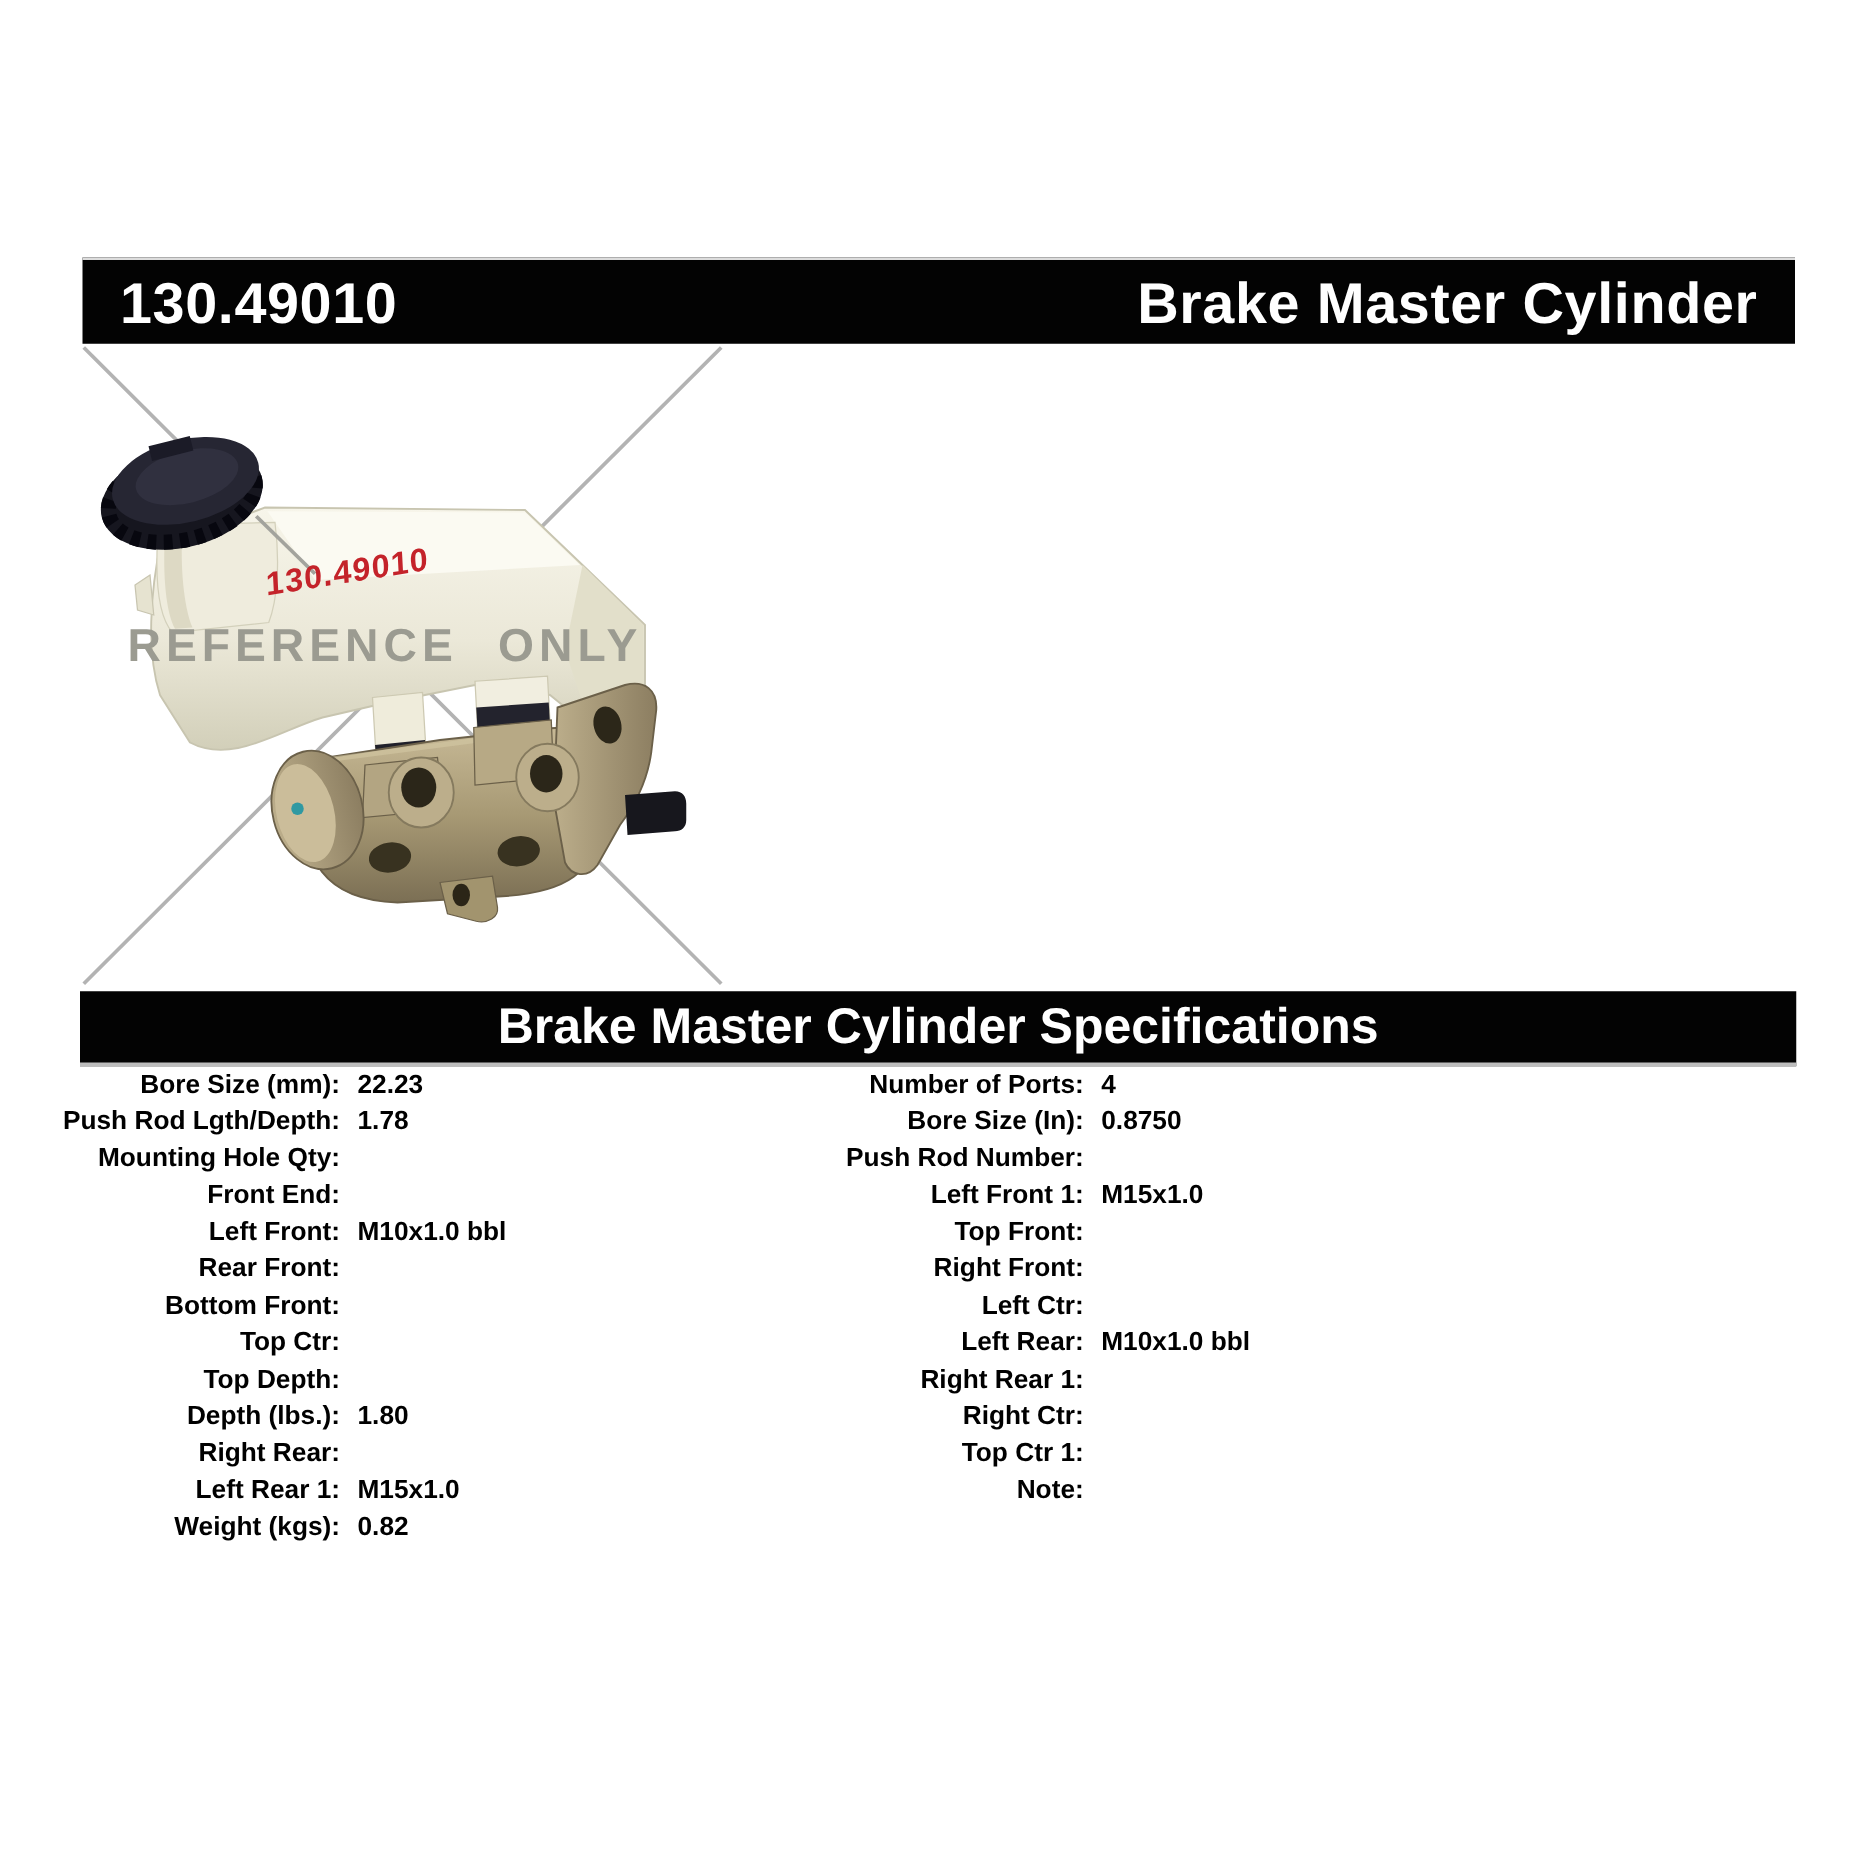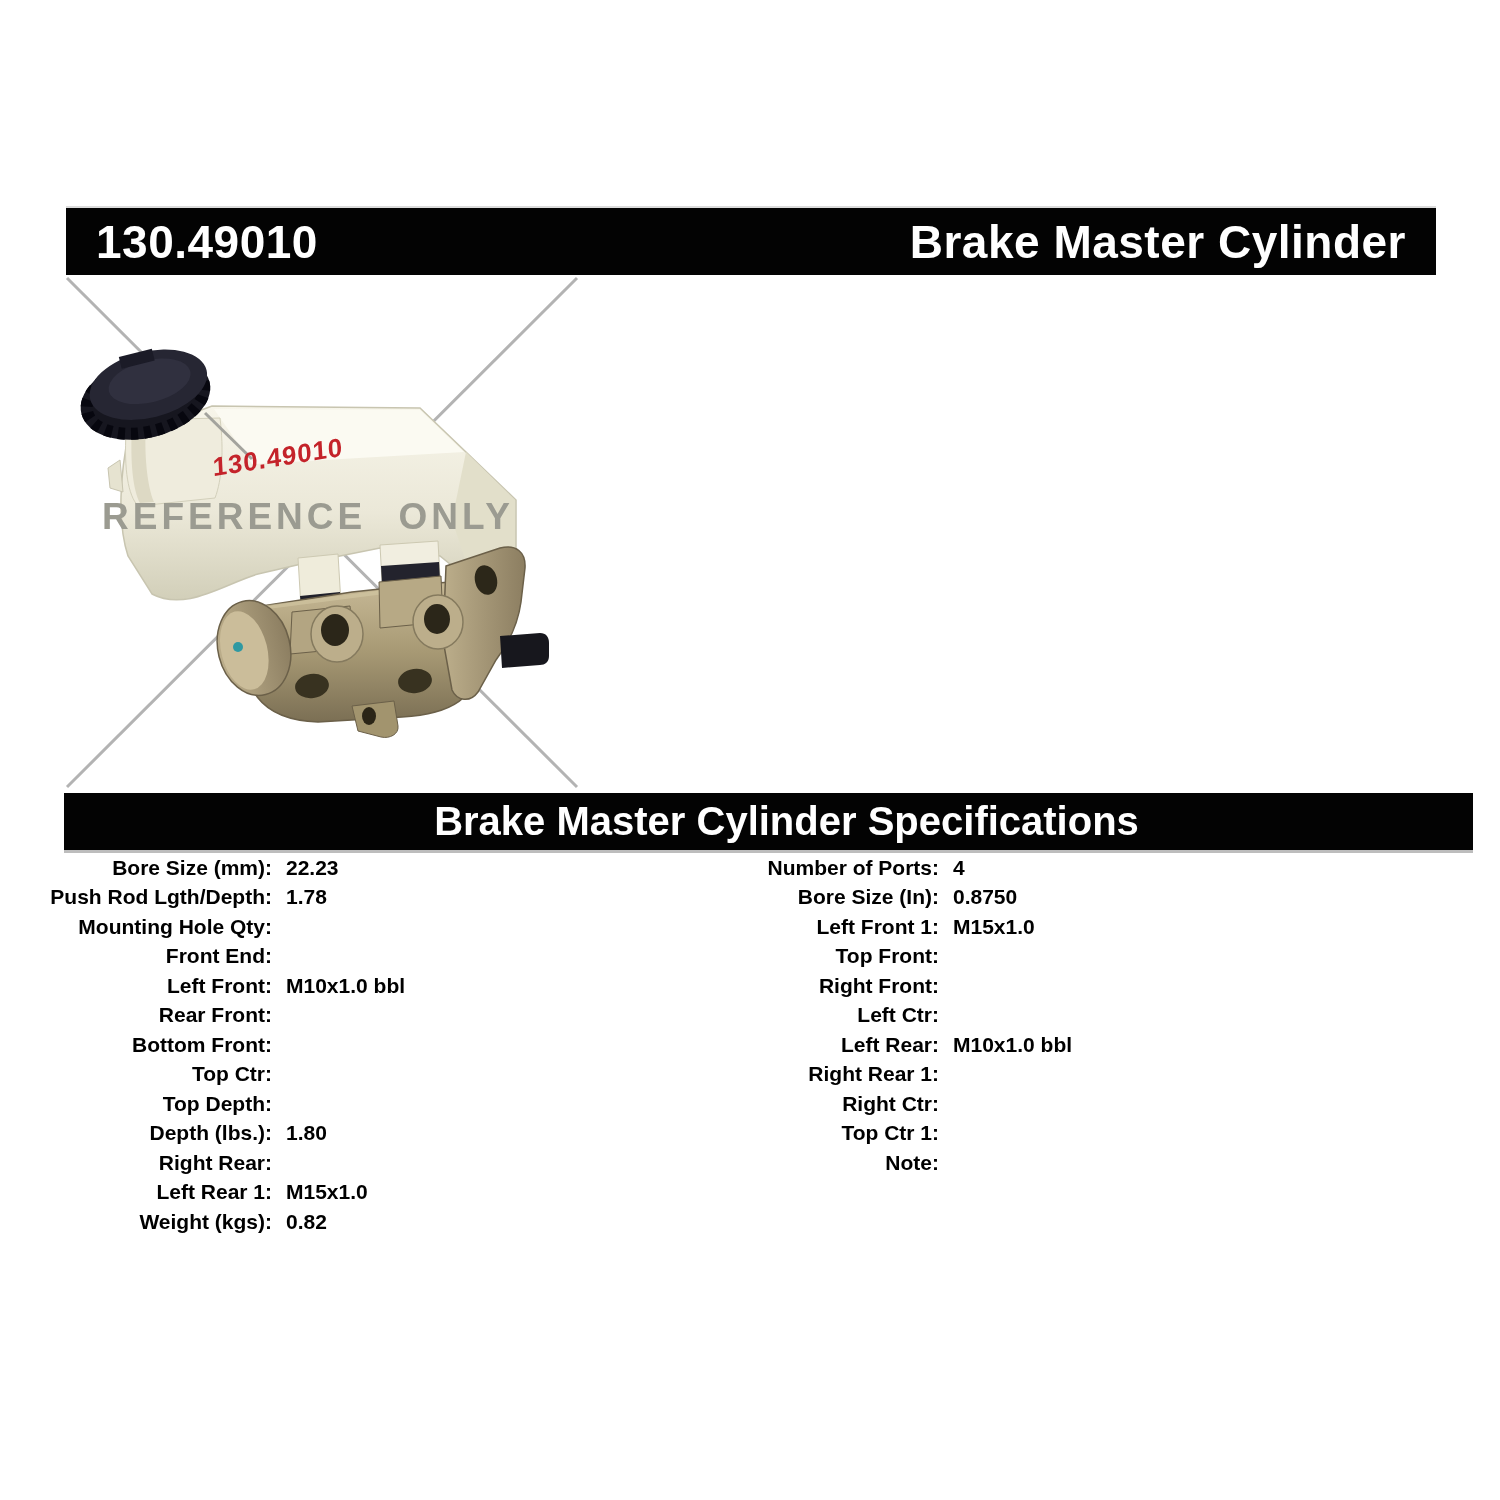--- a/index.html
+++ b/index.html
@@ -30,26 +30,26 @@
     position:absolute;left:152px;top:172px;z-index:4;
     color:#c4232a;font-size:26px;font-weight:bold;letter-spacing:1px;
     transform:rotate(-9deg) skewX(-6deg);white-space:nowrap;
   }
 
   
   .spec-header{
     position:absolute;left:64px;top:793px;width:1373px;height:57px;
     background:#030303;border-bottom:3px solid #bdbdbd;box-sizing:content-box;
     display:flex;align-items:center;justify-content:center;
-    color:#ffffff;font-weight:bold;font-size:40px;white-space:nowrap;padding-left:36px;
+    color:#ffffff;font-weight:bold;font-size:40px;white-space:nowrap;
   }
   .spec-area{position:absolute;left:0;top:853px;width:1500px;}
   .spec-col{position:absolute;top:0;}
   .spec-col.left{left:44px;width:580px;}
-  .spec-col.right{left:692px;width:620px;}
+  .spec-col.right{left:620px;width:620px;}
   .spec-row{
     display:flex;align-items:center;height:29.5px;
     font-size:21px;font-weight:bold;color:#000000;white-space:nowrap;
   }
   .spec-col.left  .spec-label{width:228px;text-align:right;flex:none;}
   .spec-col.right .spec-label{width:247px;text-align:right;flex:none;}
   .spec-value{margin-left:14px;text-align:left;}
 </style>
 </head>
 <body>
@@ -217,20 +217,24 @@
     <div class="spec-col right">
         <div class="spec-row">
           <span class="spec-label">Number of Ports:</span>
           <span class="spec-value">4</span>
         </div>
         <div class="spec-row">
           <span class="spec-label">Bore Size (In):</span>
           <span class="spec-value">0.8750</span>
         </div>
         <div class="spec-row">
+          <span class="spec-label">Push Rod Number:</span>
+          <span class="spec-value"></span>
+        </div>
+        <div class="spec-row">
           <span class="spec-label">Left Front 1:</span>
           <span class="spec-value">M15x1.0</span>
         </div>
         <div class="spec-row">
           <span class="spec-label">Top Front:</span>
           <span class="spec-value"></span>
         </div>
         <div class="spec-row">
           <span class="spec-label">Right Front:</span>
           <span class="spec-value"></span>

